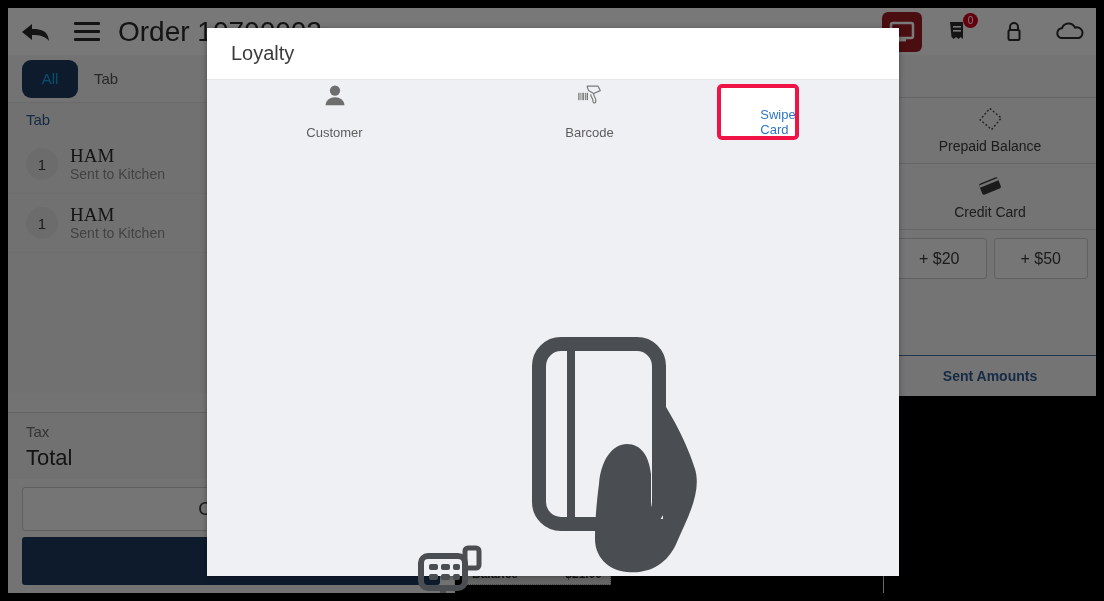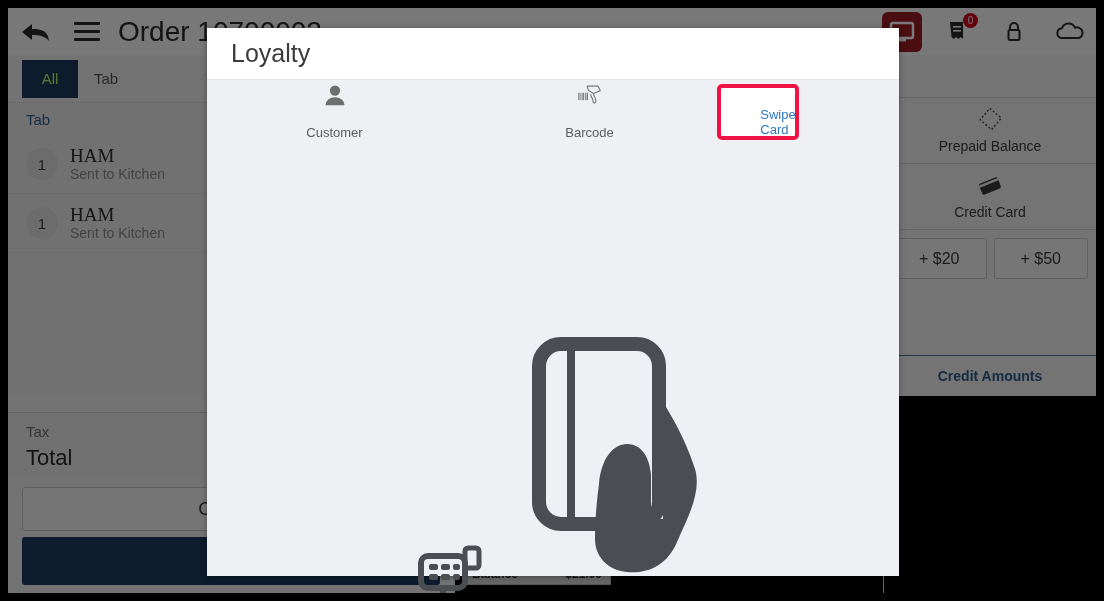--- a/index.html
+++ b/index.html
@@ -131,22 +131,22 @@
     display: flex;
     align-items: center;
     justify-content: center;
     font-size: 15px;
     color: #555;
     padding: 0 16px;
     box-sizing: border-box;
   }
   .seg.selected {
     background: #1c3a5e;
-    color: #bef264;
-    border-radius: 0;
+    color: #0ea5e9;
+    border-radius: 9px;
   }
   .list-header {
     height: 32px;
     display: flex;
     align-items: center;
     padding-left: 18px;
     font-size: 15px;
     color: #2f5b8f;
     background: #ededed;
     border-top: 1px solid #dedede;
@@ -353,21 +353,21 @@
   .modal-header {
     height: 52px;
     background: #ffffff;
     display: flex;
     align-items: center;
     padding-left: 24px;
     box-sizing: border-box;
     border-bottom: 1px solid #e6e6e6;
   }
   .modal-title {
-    font-size: 25px;
+    font-size: 20px;
     color: #3c3c3c;
   }
   .modal-tabs {
     display: flex;
     height: 64px;
     align-items: center;
   }
   .mtab {
     flex: 1;
     height: 56px;
@@ -527,21 +527,21 @@
           <rect x="6" y="7.5" width="20" height="2.4" transform="rotate(-22 16 12)" fill="#f2f2f2"></rect>
         </svg>
         <div class="lbl">Credit Card</div>
       </div>
 
       <div class="amt-row">
         <div class="amt-btn">+ $20</div>
         <div class="amt-btn">+ $50</div>
       </div>
 
-      <div class="equal-amounts">Credit Amounts</div>
+      <div class="equal-amounts">Sent Amounts</div>
       <div class="rail-black"></div>
     </div>
 
     <div class="dimmer"></div>
   </div>
 
   <div class="modal">
     <div class="modal-header">
       <div class="modal-title">Loyalty</div>
     </div>

